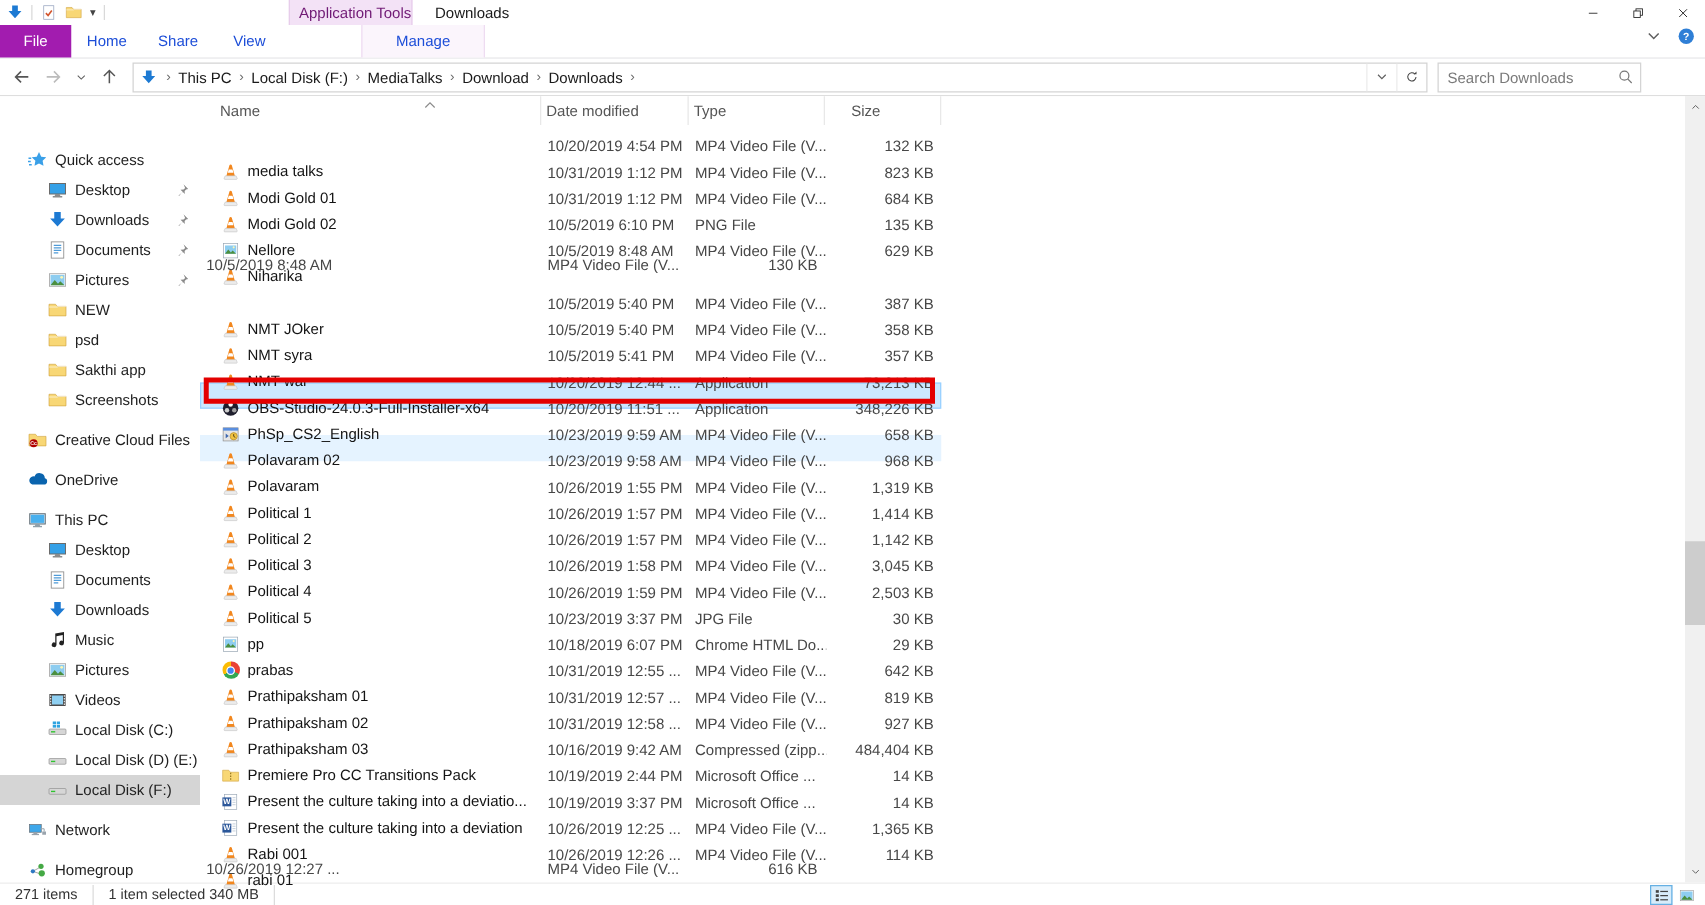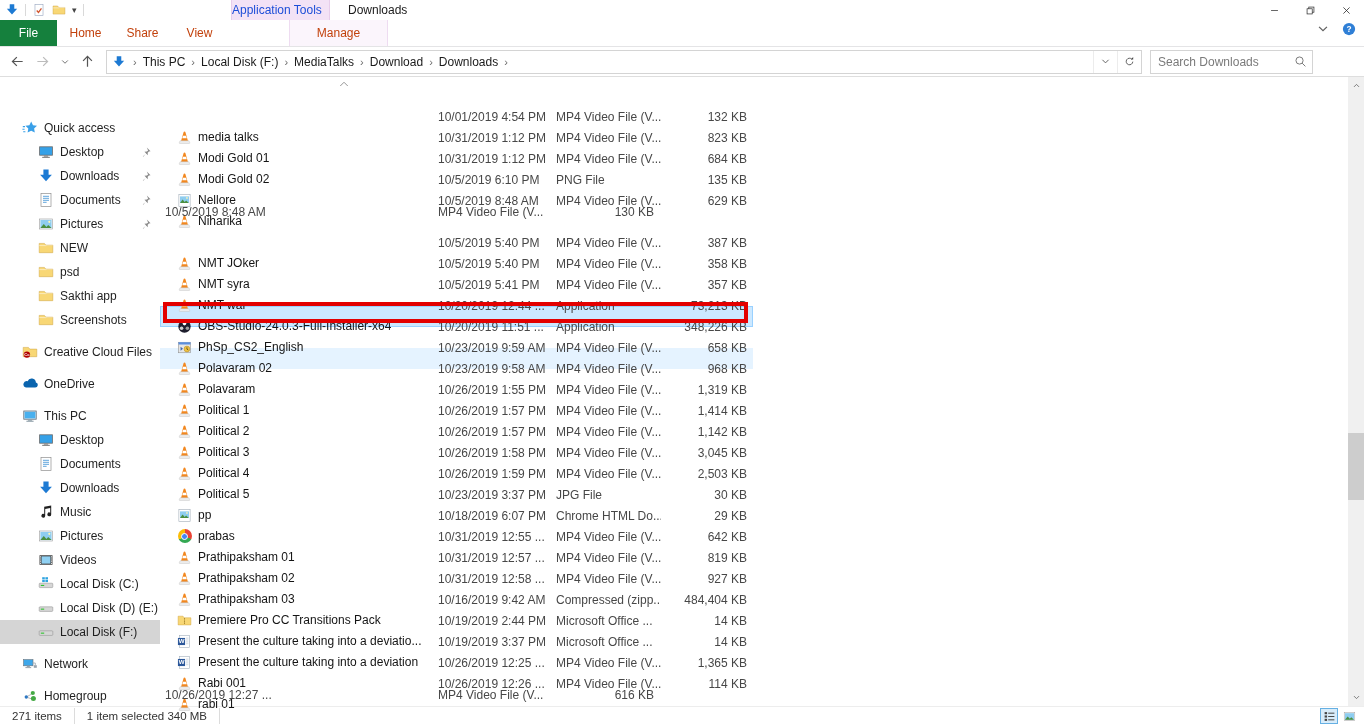--- a/index.html
+++ b/index.html
@@ -7,30 +7,30 @@
   body { font-family:"Liberation Sans", sans-serif; font-size:12px; color:#1b1b1b; background:#fff; position:relative; }
   .icon { display:inline-flex; width:16px; height:16px; flex:0 0 auto; align-items:center; justify-content:center; }
   .icon svg { width:100%; height:100%; }
 
   
   .titlebar { position:absolute; left:0; top:0; width:1364px; height:20px; background:#fff; display:flex; align-items:center; }
   .qat { display:flex; align-items:center; gap:6px; padding-left:5px; }
   .qat .sep { width:1px; height:12px; background:#d9d9d9; }
   .qat .icon { width:14px; height:14px; }
   .caret-btn { font-size:9px; color:#444; line-height:1; }
-  .ctx-tab-head { position:absolute; left:231px; top:0; width:99px; height:20px; background:#f3e2f6; border-left:1px solid #e7cdeb; border-right:1px solid #e7cdeb; text-align:left; line-height:20px; color:#1d4ed8; }
+  .ctx-tab-head { position:absolute; left:231px; top:0; width:99px; height:20px; background:#f3e2f6; border-left:1px solid #e7cdeb; border-right:1px solid #e7cdeb; text-align:right; line-height:20px; color:#701a75; }
   .win-title { position:absolute; left:348px; top:0; line-height:20px; color:#1a1a1a; }
   .win-controls { position:absolute; right:0; top:0; height:20px; display:flex; }
   .win-btn { width:36px; height:20px; display:flex; align-items:center; justify-content:center; }
   .win-btn svg { width:11px; height:11px; }
 
   
   .tabsrow { position:absolute; left:0; top:20px; width:1364px; height:27px; background:#fff; border-bottom:1px solid #e4e4e6; display:flex; align-items:stretch; }
-  .rtab { width:57px; display:flex; align-items:center; justify-content:center; color:#c2410c; }
-  .rtab.file { background:#15803d; color:#fff; }
+  .rtab { width:57px; display:flex; align-items:center; justify-content:center; color:#1d4ed8; }
+  .rtab.file { background:#a21caf; color:#fff; }
   .rtab.manage { width:99px; margin-left:61px; background:#fbf5fc; border-left:1px solid #eedcf1; border-right:1px solid #eedcf1; }
   .ribbon-right { position:absolute; right:8px; top:22px; display:flex; gap:12px; align-items:center; }
   .ribbon-right .icon { width:14px; height:14px; }
 
   
   .addrrow { position:absolute; left:0; top:47px; width:1364px; height:30px; background:#fff; border-bottom:1px solid #dedede; display:flex; align-items:center; }
   .navbtns { display:flex; align-items:center; gap:10px; padding-left:10px; width:106px; }
   .navbtns .icon { width:15px; height:15px; }
   .addrbox { width:1036px; height:24px; border:1px solid #d4d4d4; background:#fff; display:flex; align-items:center; position:relative; }
   .addrbox .icon.lead { width:14px; height:14px; margin:0 4px 0 5px; }
@@ -470,34 +470,40 @@
         </svg>
       </span>
       <span class="sb-label">Homegroup</span>
     </div>
   </div>
 
 <div class="filepane">
   <div class="sortmark" id="i-sort"><svg viewBox="0 0 16 10">
         <path d="M3 8l5-5 5 5" fill="none" stroke="#8a8a8a" stroke-width="1.2"></path>
       </svg></div>
+  <div class="fheader">
+    <div class="hc name">Name</div>
+    <div class="hc date">Date modified</div>
+    <div class="hc type">Type</div>
+    <div class="hc size">Size</div>
+  </div>
   <div class="rows" id="filelist">
     <div class="annotation" id="annot" style="top: 206px; left: 3px; width: 585px; height: 21px;"></div>
   <div class="frow">
         <div class="c-name">
           <span class="icon ">
             <svg viewBox="0 0 16 16">
               <path d="M8 1.6c.5 0 .9.3 1 .7l2.7 9.4H4.3L7 2.3c.1-.4.5-.7 1-.7z" fill="#f2871e"></path>
               <path d="M6.4 6h3.2l.8 2.8H5.6z" fill="#fff"></path>
               <path d="M3.3 11.4h9.4l.9 2.1c.2.4-.1.9-.6.9H3c-.5 0-.8-.5-.6-.9z" fill="#ececec" stroke="#b9b9b9" stroke-width=".4"></path>
             </svg>
           </span>
           <span class="fname">media talks</span>
         </div>
-        <div class="c-date">10/01/2019 4:54 PM</div>
+        <div class="c-date">10/20/2019 4:54 PM</div>
         <div class="c-type">MP4 Video File (V...</div>
         <div class="c-size">132 KB</div>
       </div>
       <div class="frow">
         <div class="c-name">
           <span class="icon ">
             <svg viewBox="0 0 16 16">
               <path d="M8 1.6c.5 0 .9.3 1 .7l2.7 9.4H4.3L7 2.3c.1-.4.5-.7 1-.7z" fill="#f2871e"></path>
               <path d="M6.4 6h3.2l.8 2.8H5.6z" fill="#fff"></path>
               <path d="M3.3 11.4h9.4l.9 2.1c.2.4-.1.9-.6.9H3c-.5 0-.8-.5-.6-.9z" fill="#ececec" stroke="#b9b9b9" stroke-width=".4"></path>

